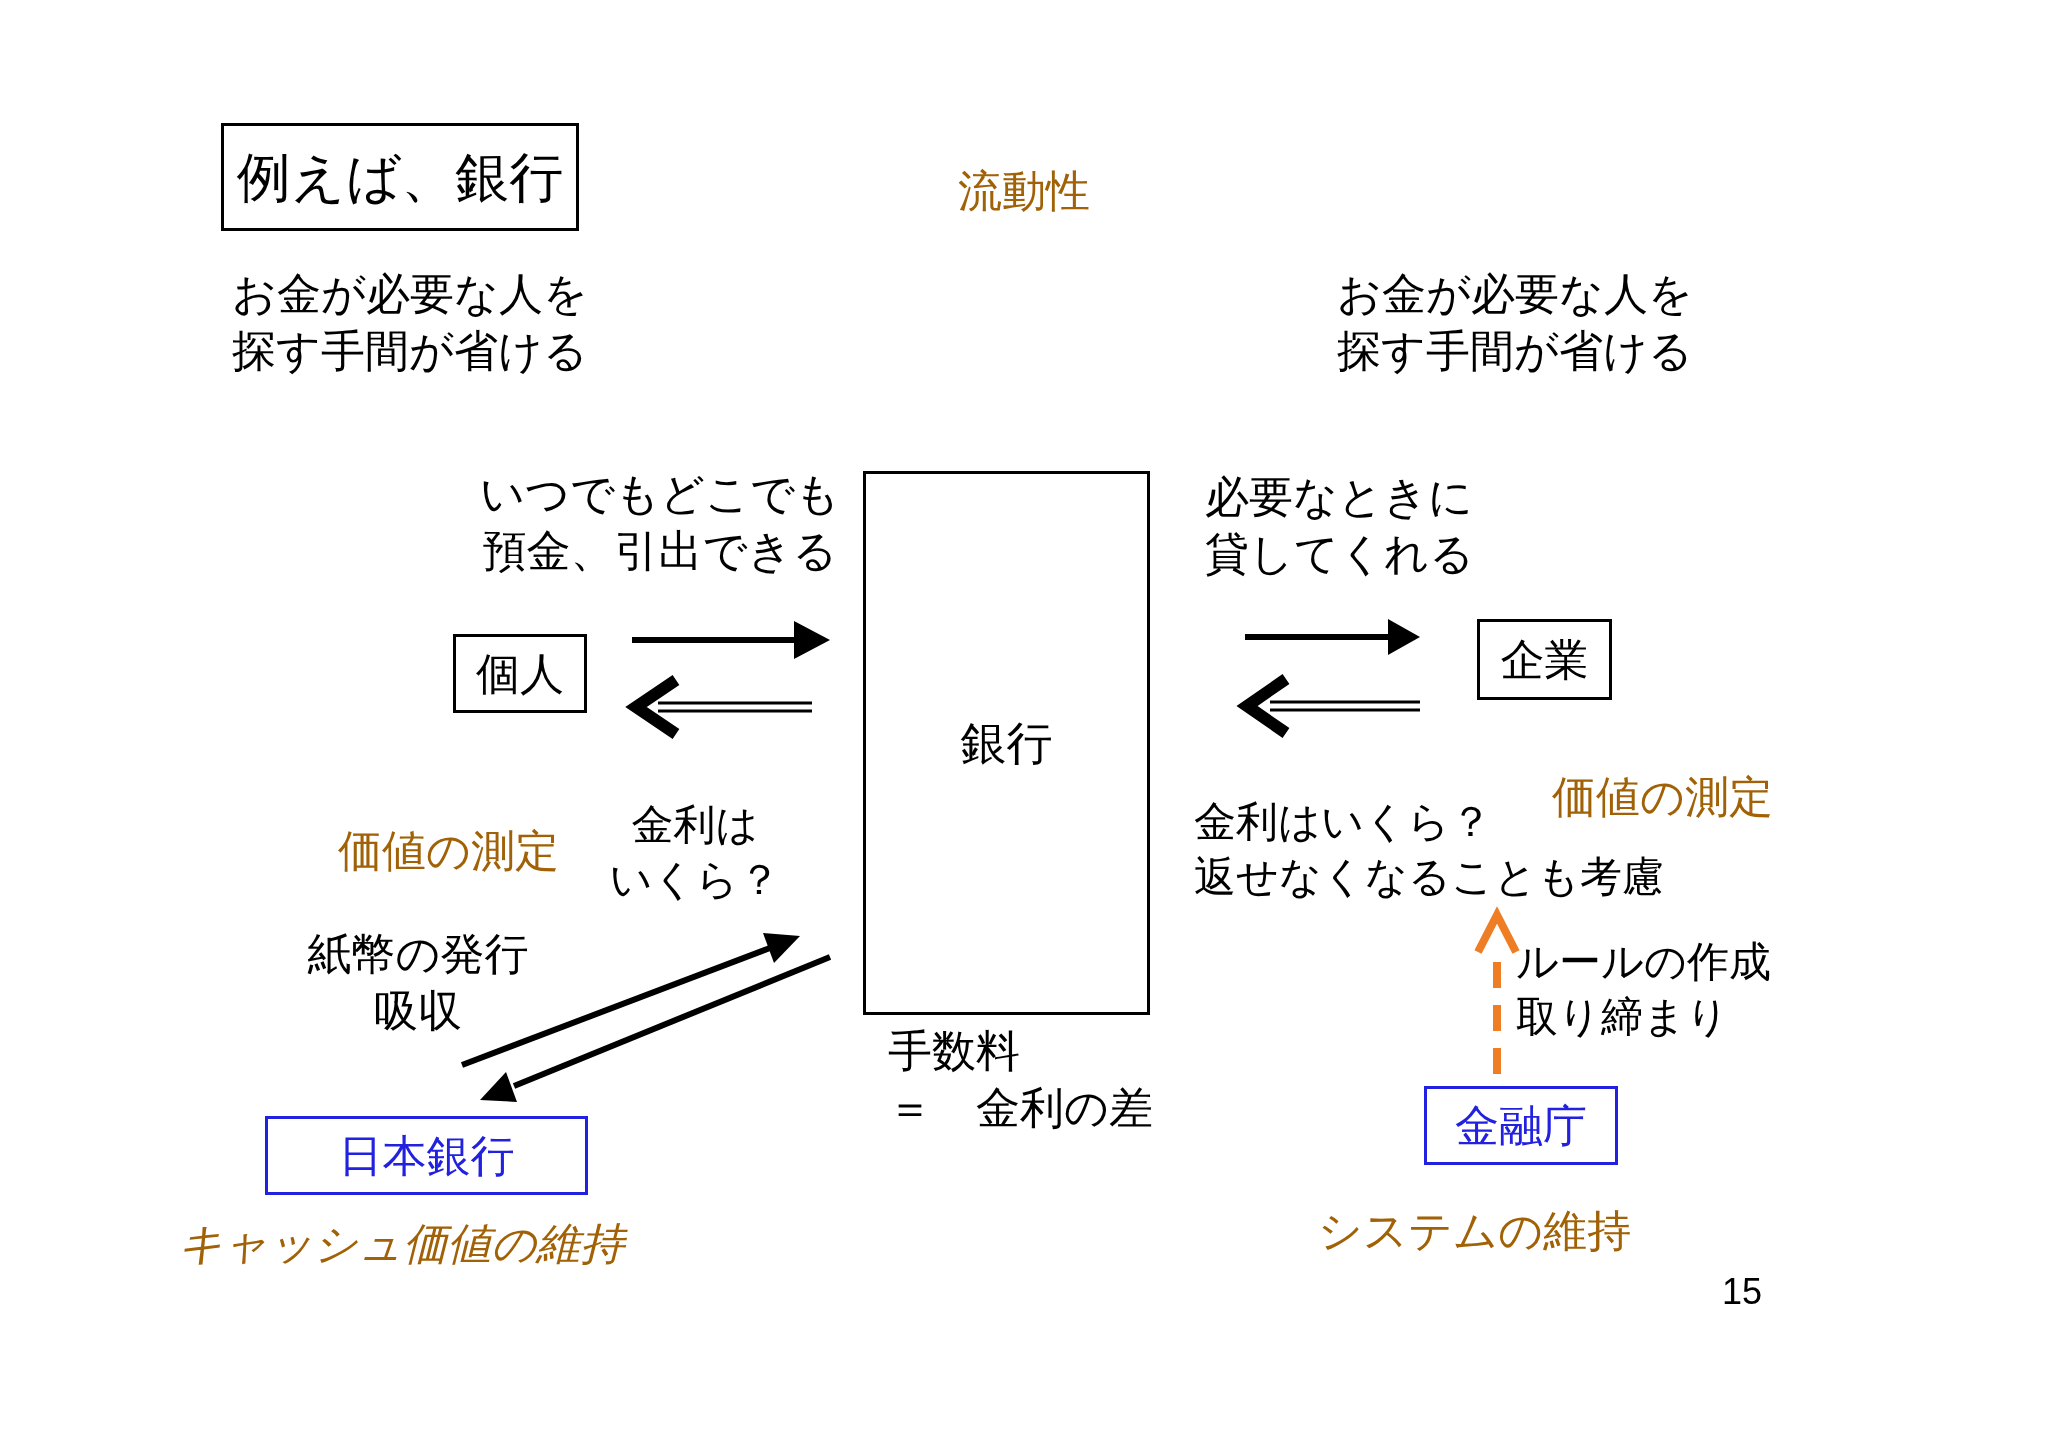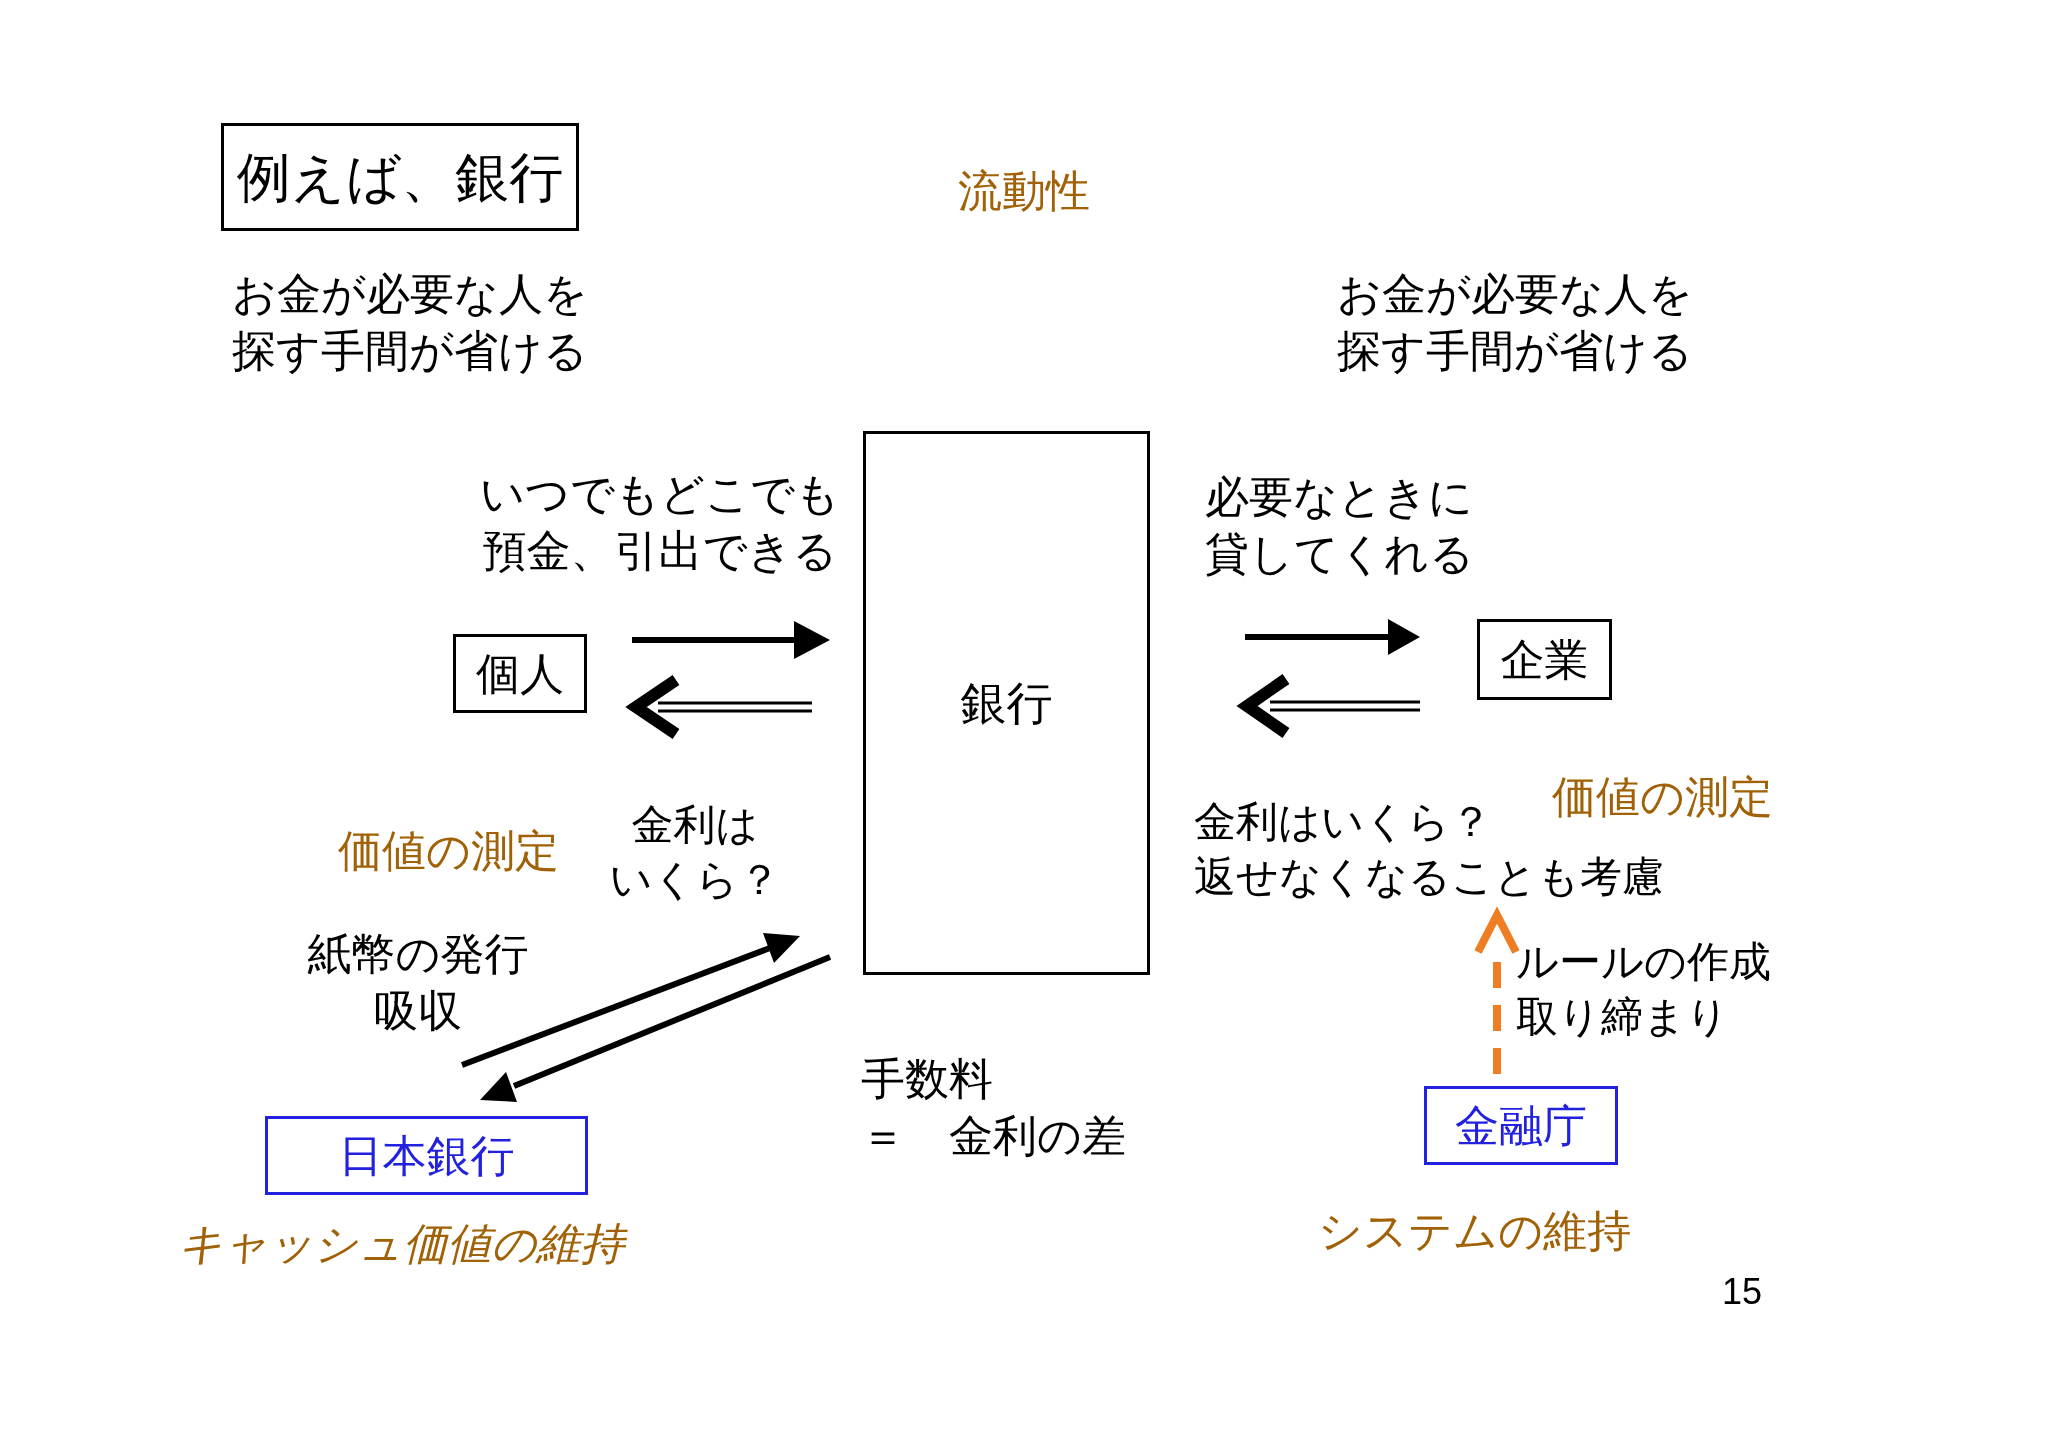--- a/index.html
+++ b/index.html
@@ -11,21 +11,21 @@
   .nobox-text{white-space:nowrap;}
   .box{
     position:absolute;border:3px solid #000;
     display:flex;align-items:center;justify-content:center;
     background:#ffffff;box-sizing:border-box;white-space:nowrap;
   }
   .blue-box{border-color:#2121df;color:#2121df;}
   .red{color:#a16207;}
   .blue{color:#2121df;}
   .f54{font-size:54px;line-height:60px;}
-  .f46{font-size:46px;line-height:50px;}
+  .f46{font-size:46px;line-height:50px;margin-top:40px;}
   .f44{font-size:44px;line-height:57px;}
   .f42{font-size:42px;line-height:55px;font-family:Liberation Serif, serif;}
   .f36{font-size:36px;line-height:40px;}
   .center{text-align:center;}
   svg.layer{position:absolute;left:0;top:0;pointer-events:none;}
 </style>
 </head>
 <body>
 
 <div class="canvas">
@@ -120,21 +120,21 @@
     <div class="nobox-text">返せなくなることも考慮</div>
   </div>
 
   <div class="abs center f44" style="left:268px;top:925px;width:300px;">
     <div class="nobox-text">紙幣の発行</div>
     <div class="nobox-text">吸収</div>
   </div>
 
   <div class="abs nobox-text red f44" style="left:1552px;top:768px;">価値の測定</div>
 
-  <div class="abs f44" style="left:861px;top:1022px;margin-top:28px;">
+  <div class="abs f44" style="left:888px;top:1022px;">
     <div class="nobox-text">手数料</div>
     <div class="nobox-text">＝　金利の差</div>
   </div>
 
   <div class="abs f42" style="left:1516px;top:935px;">
     <div class="nobox-text">ルールの作成</div>
     <div class="nobox-text">取り締まり</div>
   </div>
 
   <div class="box blue-box f44" style="left:265px;top:1116px;width:323px;height:79px;">

